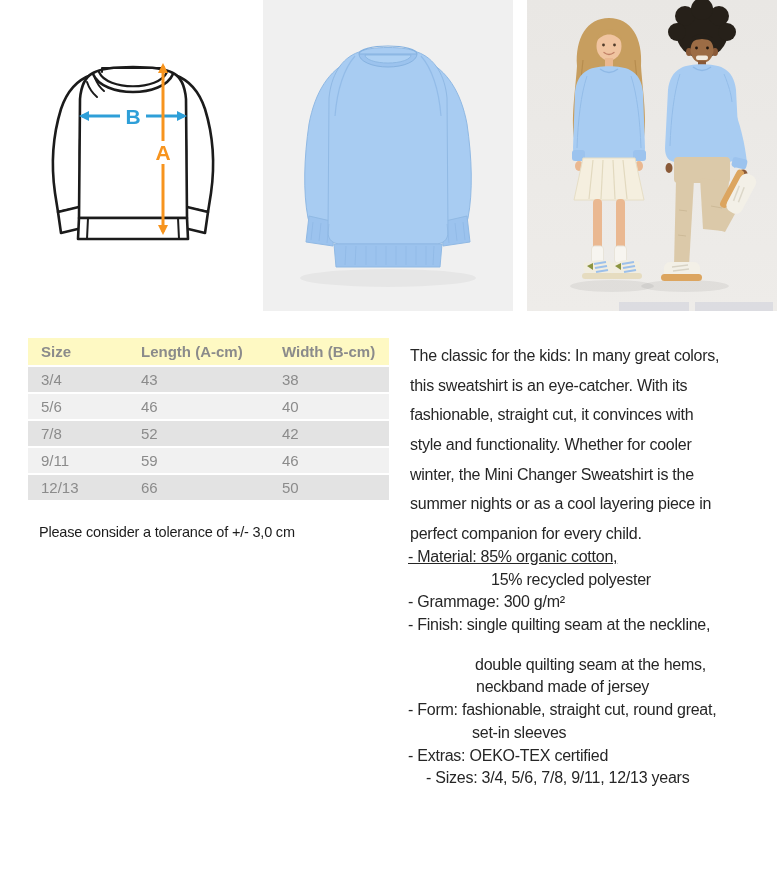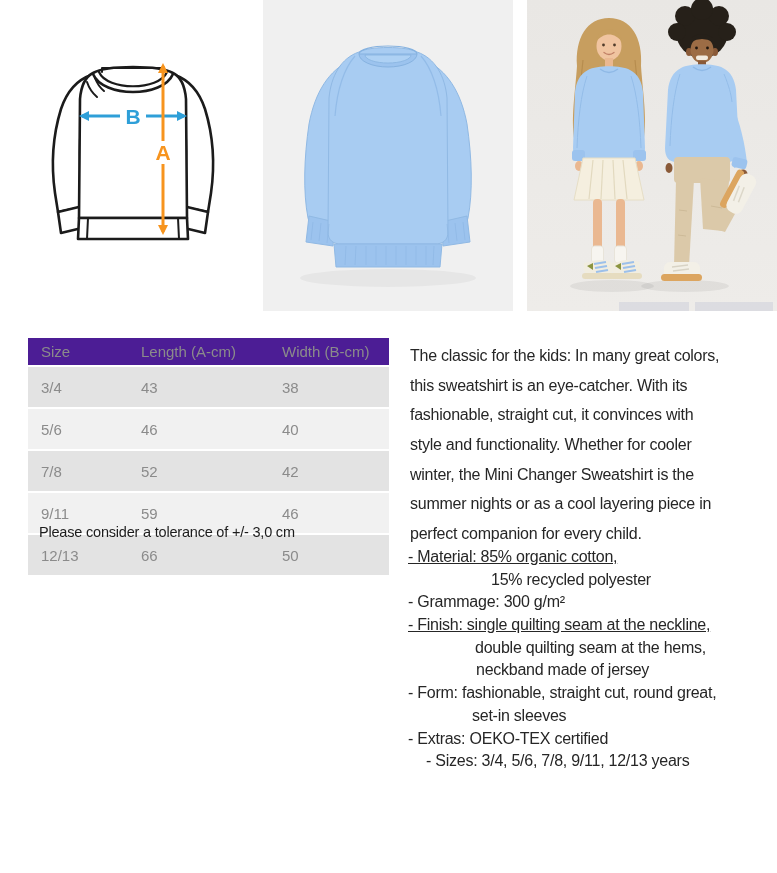--- a/index.html
+++ b/index.html
@@ -16,24 +16,24 @@
   .models-block  { position:absolute; left:527px; top:0; width:250px; height:311px; }
   .diagram-block svg, .product-block svg, .models-block svg { display:block; width:100%; height:100%; }
 
   
   .size-table {
     position:absolute; left:28px; top:336px; width:361px;
     border-collapse:separate; border-spacing:0 2px;
     font-size:15px; color:#8b8b8b;
   }
   .size-table th {
-    background:#4c1d95; font-weight:400; text-align:left;
+    background:#fef9c3; font-weight:700; text-align:left;
     height:27px; padding-left:13px;
   }
-  .size-table td { height:40px; padding-left:13px; }
+  .size-table td { height:25px; padding-left:13px; }
   .size-table tbody tr:nth-child(odd)  td { background:#e3e3e3; }
   .size-table tbody tr:nth-child(even) td { background:#f1f1f1; }
   .size-table th:nth-child(1), .size-table td:nth-child(1) { width:100px; }
   .size-table th:nth-child(2), .size-table td:nth-child(2) { width:141px; }
   .size-table th:nth-child(3), .size-table td:nth-child(3) { width:120px; }
 
   .tolerance-note {
     position:absolute; left:39px; top:524px;
     font-size:14.5px; color:#1c1c1c; letter-spacing:-0.2px;
   }
@@ -313,22 +313,22 @@
       <div class="desc-line">style and functionality. Whether for cooler</div>
       <div class="desc-line">winter, the Mini Changer Sweatshirt is the</div>
       <div class="desc-line">summer nights or as a cool layering piece in</div>
       <div class="desc-line">perfect companion for every child.</div>
     </div>
 
   <div class="details">
       <div class="detail-line" style="padding-left: 0px; text-decoration: underline;">- Material: 85% organic cotton,</div>
       <div class="detail-line" style="padding-left: 83px;">15% recycled polyester</div>
       <div class="detail-line" style="padding-left: 0px;">- Grammage: 300 g/m²</div>
-      <div class="detail-line" style="padding-left: 0px; text-decoration: underline;">- Finish: single quilting seam at the neckline,</div>
-      <div class="detail-line" style="padding-left: 67px;">double quilting seam at the hems,</div>
+      <div class="detail-line" style="padding-left: 0px;">- Finish: single quilting seam at the neckline,</div>
+      <div class="detail-line" style="padding-left: 67px; margin-top: 17px;">double quilting seam at the hems,</div>
       <div class="detail-line" style="padding-left: 68px;">neckband made of jersey</div>
       <div class="detail-line" style="padding-left: 0px;">- Form: fashionable, straight cut, round great,</div>
       <div class="detail-line" style="padding-left: 64px;">set-in sleeves</div>
       <div class="detail-line" style="padding-left: 0px;">- Extras: OEKO-TEX certified</div>
       <div class="detail-line" style="padding-left: 0px; margin-left: 18px;">- Sizes: 3/4, 5/6, 7/8, 9/11, 12/13 years</div>
     </div>
 
 </div>
 
 </body></html>

